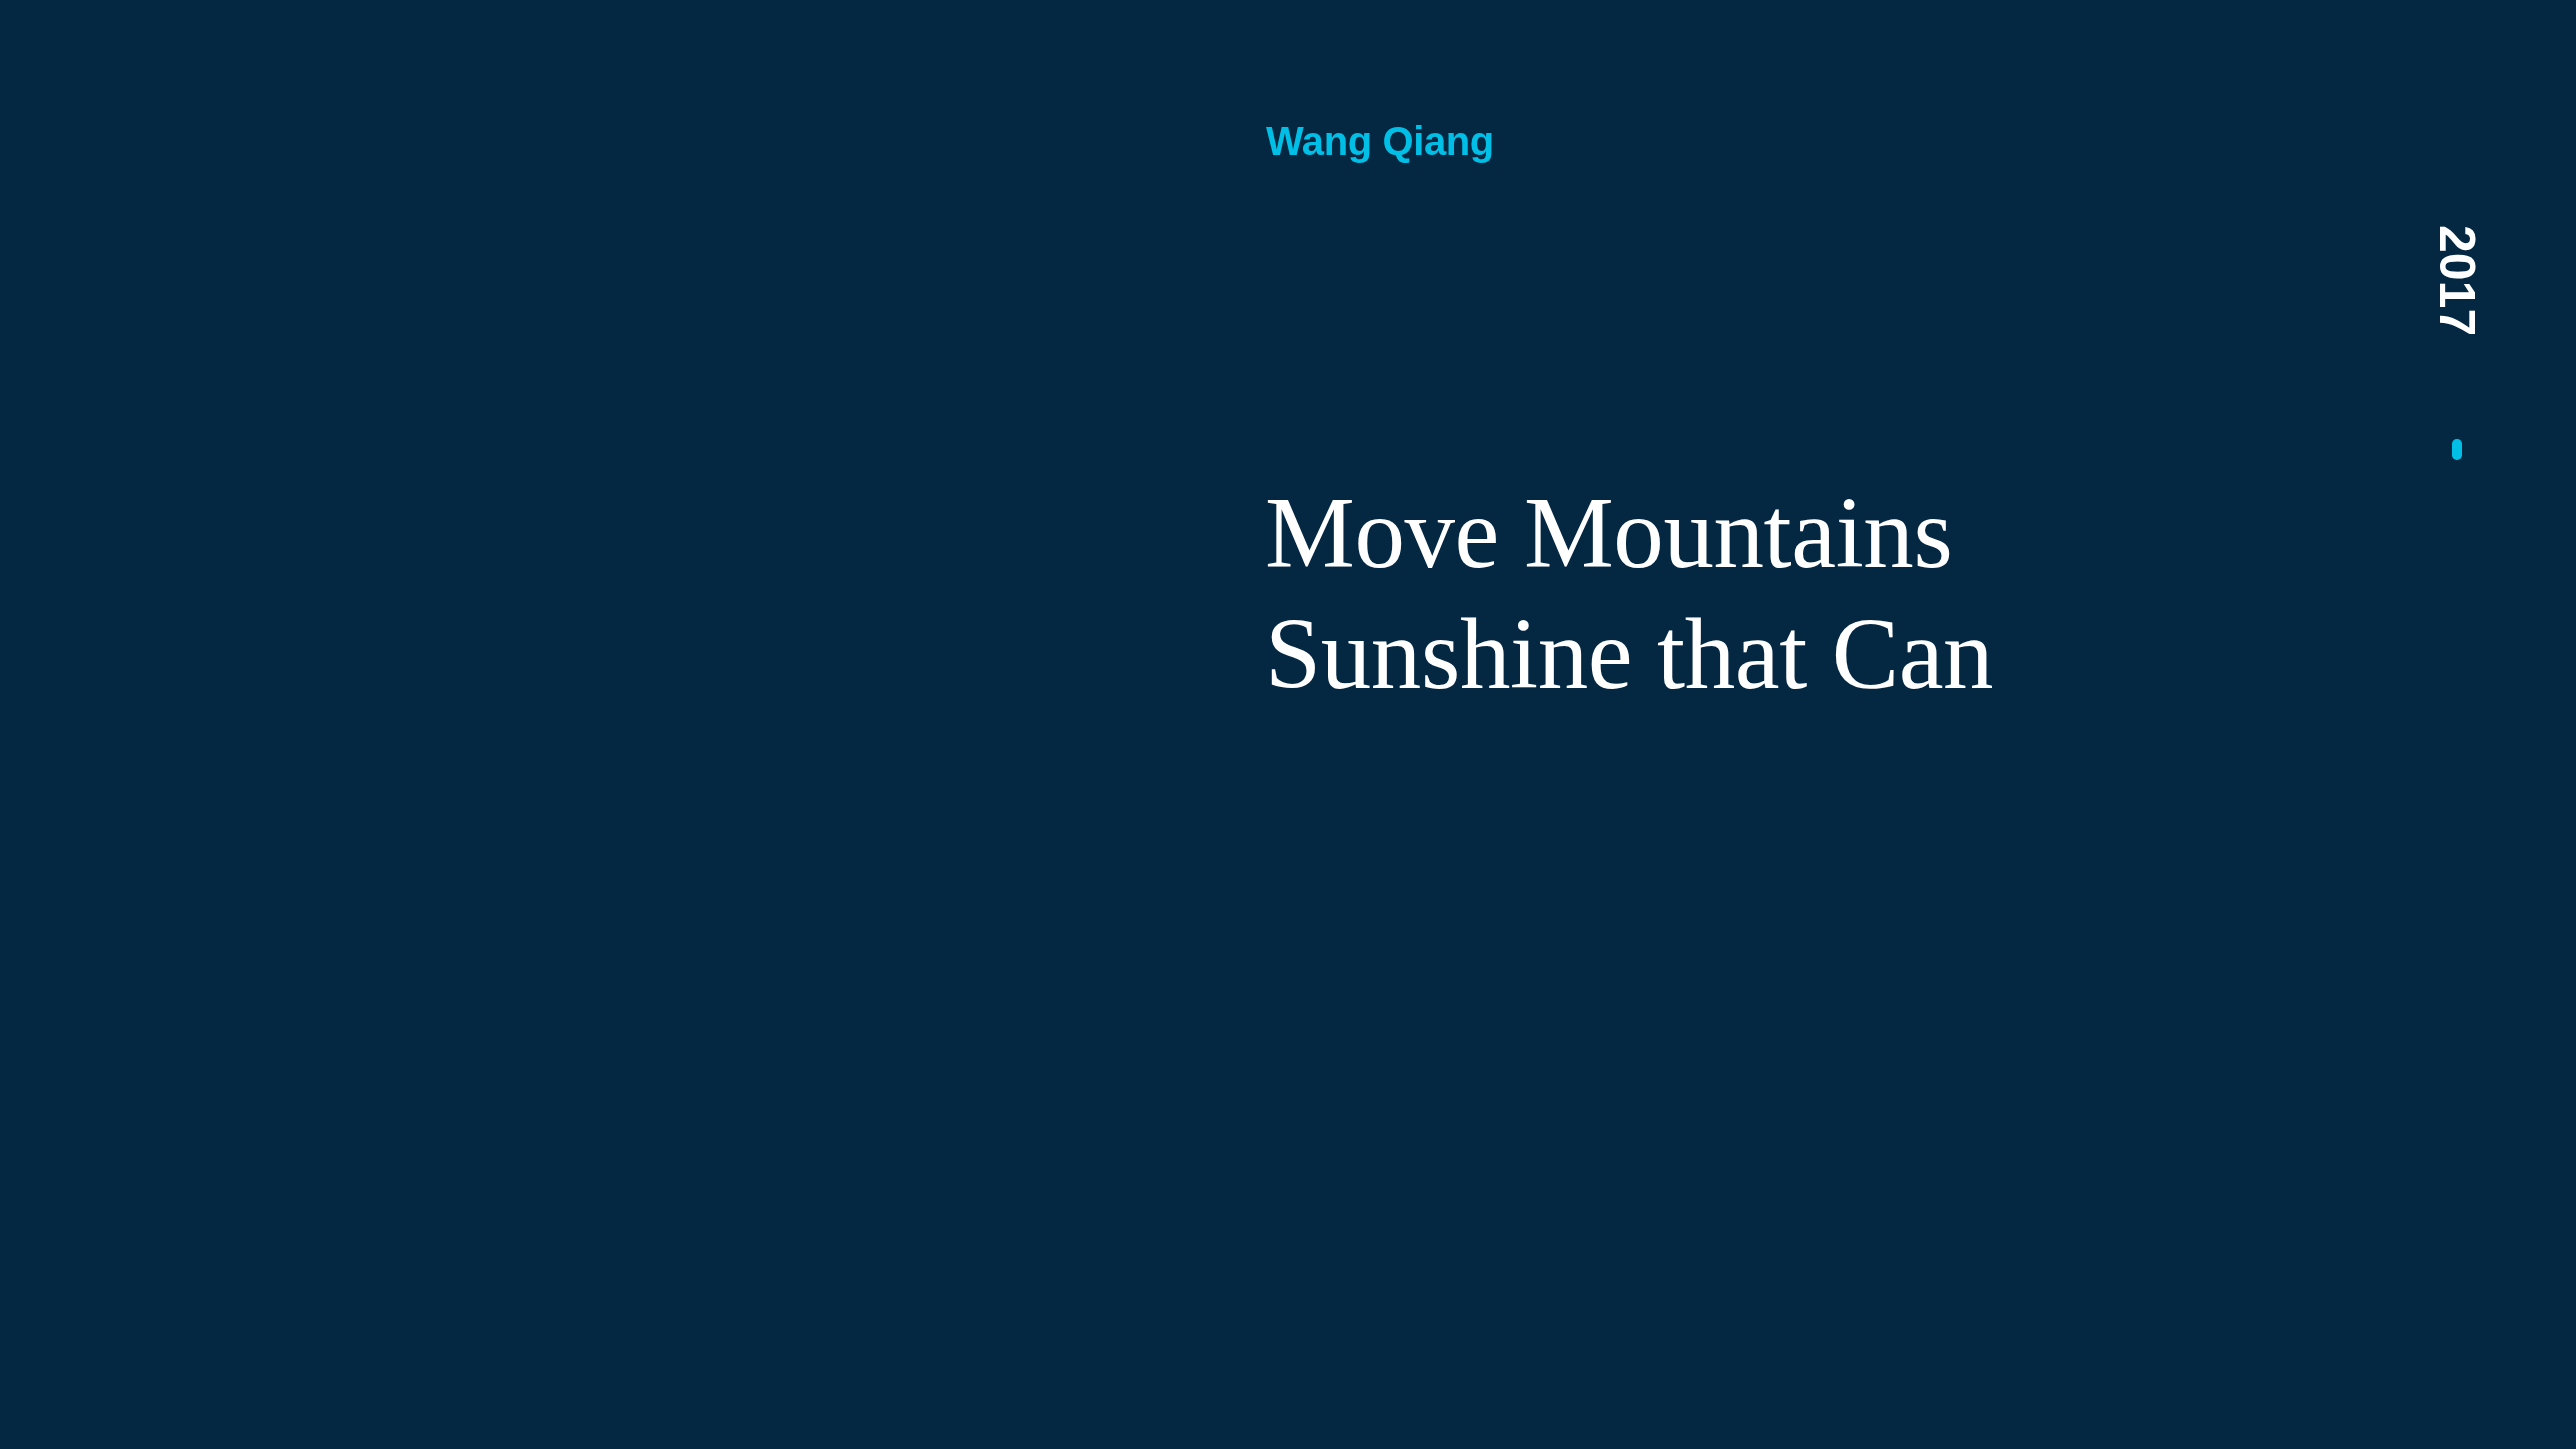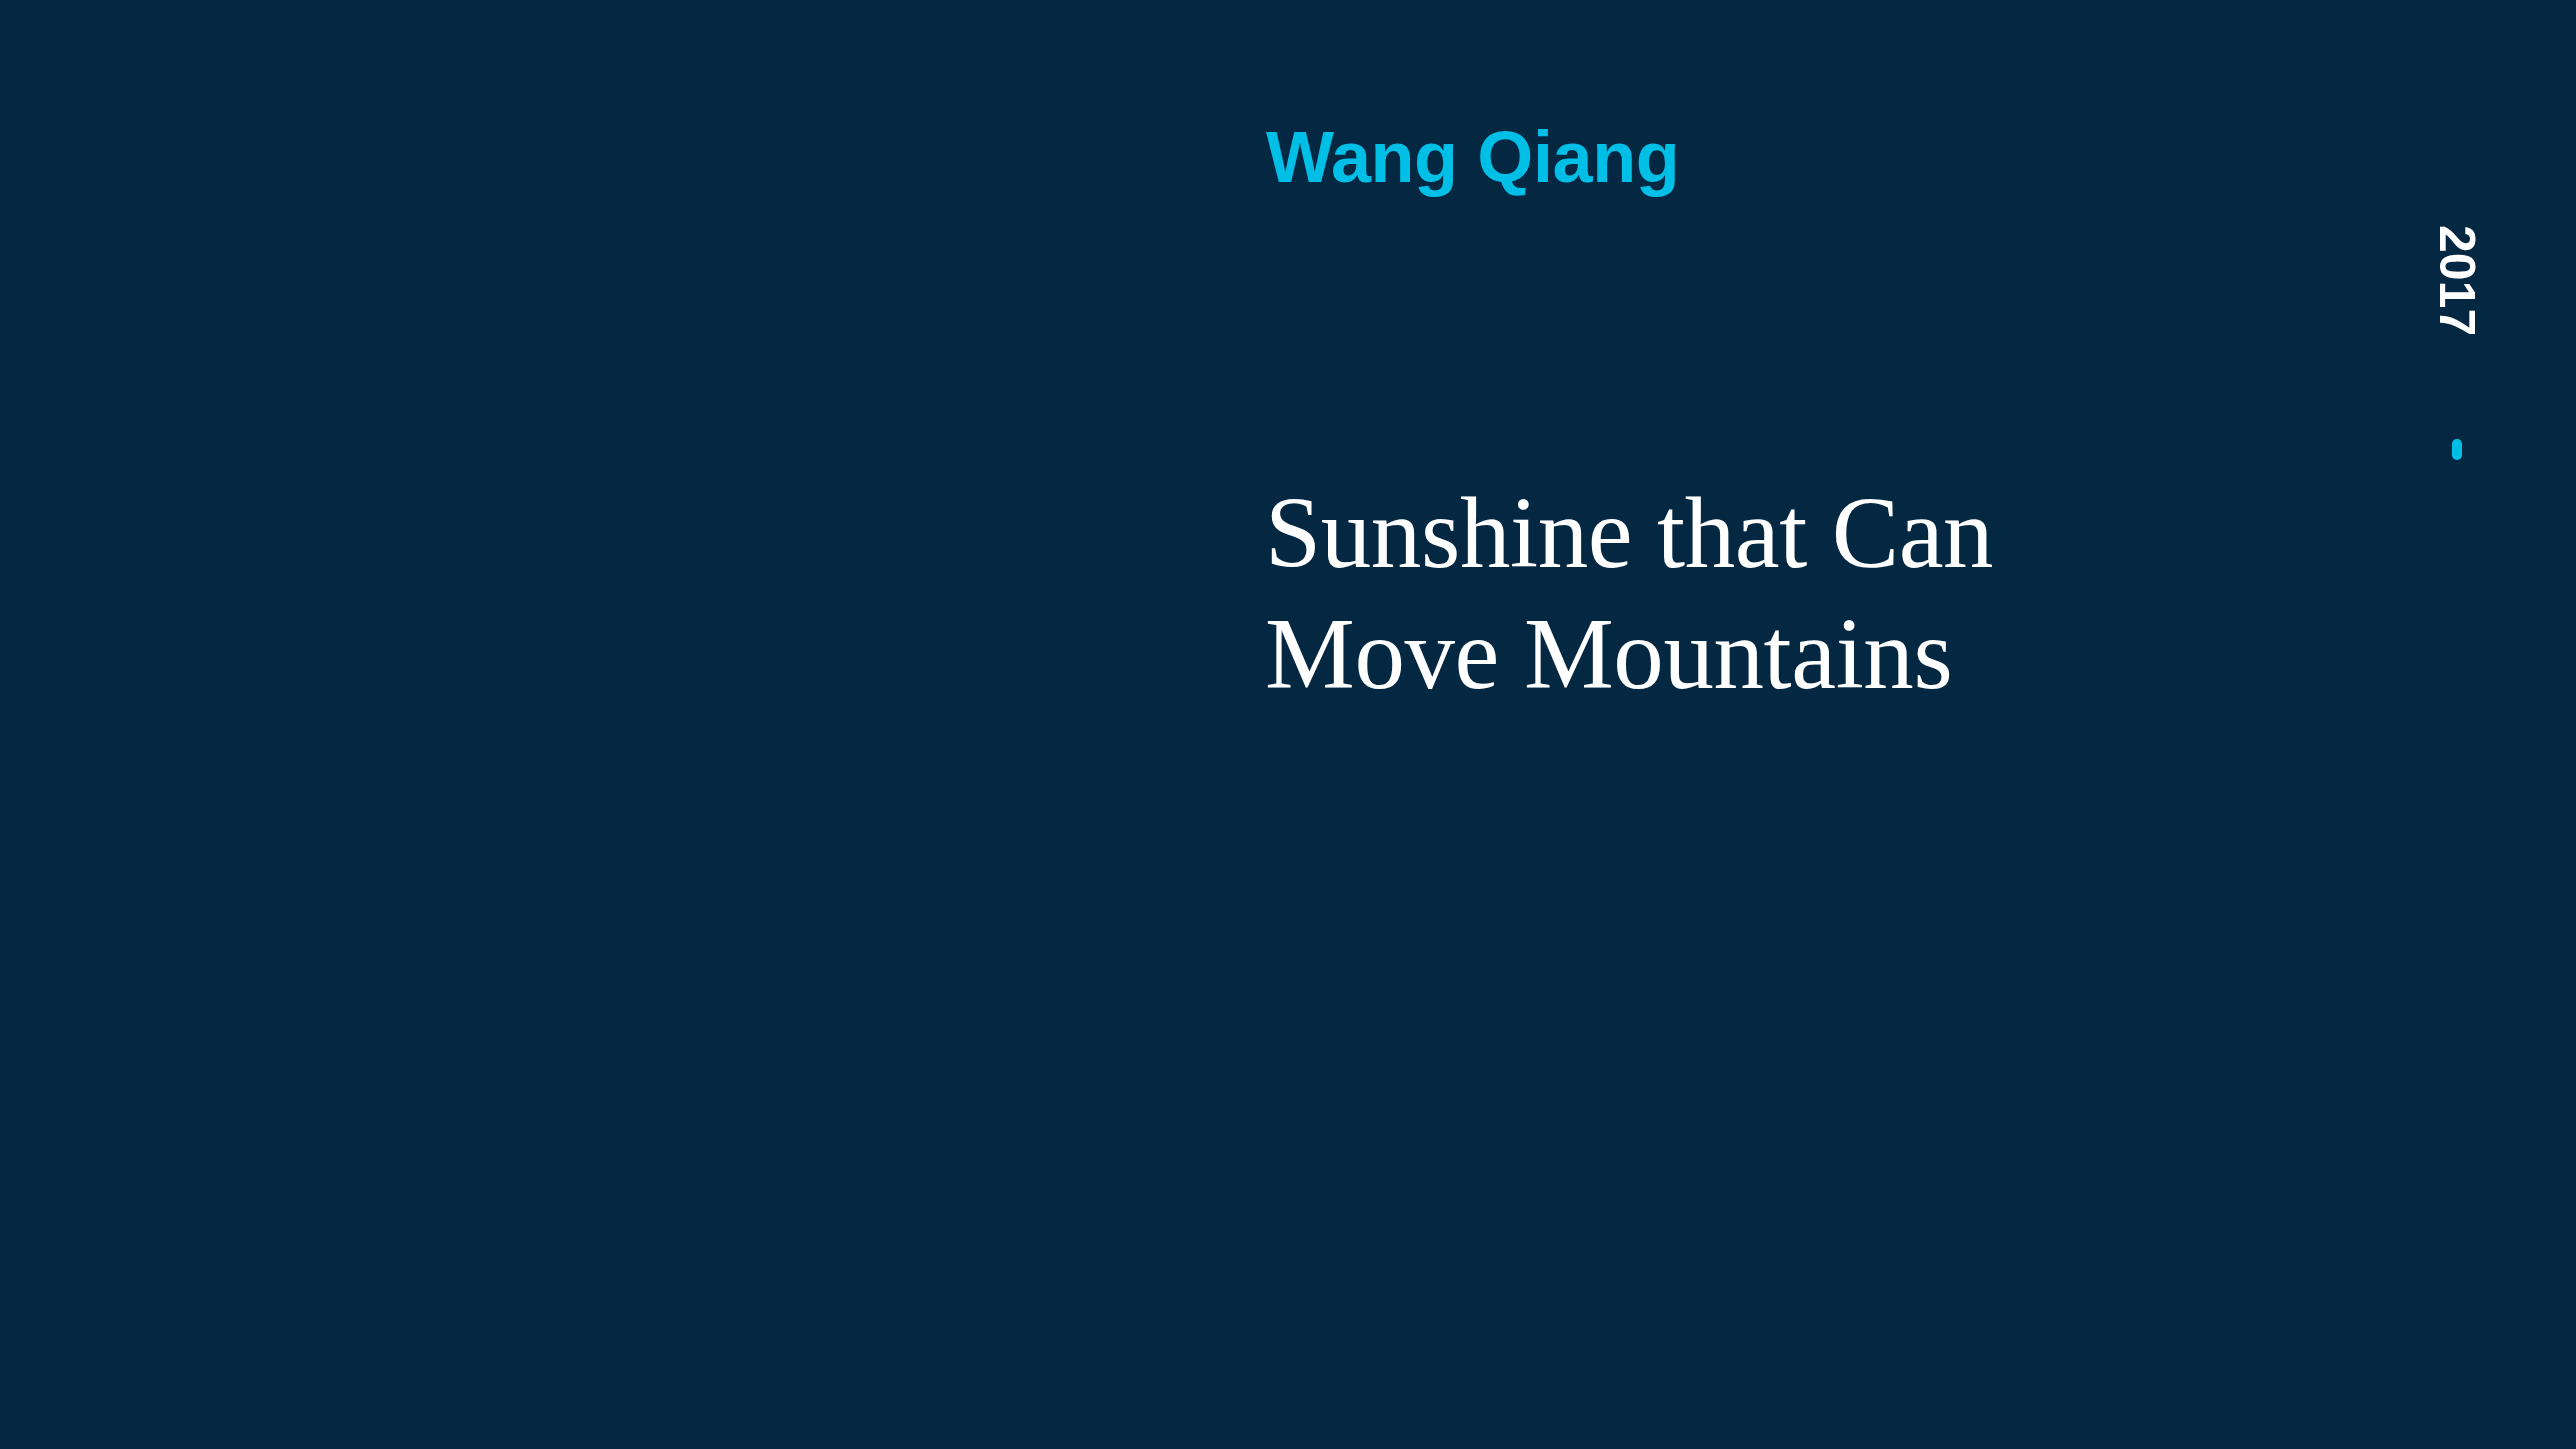--- a/index.html
+++ b/index.html
@@ -19,21 +19,21 @@
     -webkit-font-smoothing: antialiased;
   }
 
   
   .author-name {
     position: absolute;
     left: 1266px;
     top: 121px;
     font-family: "Liberation Sans", sans-serif;
     font-weight: bold;
-    font-size: 72px;
+    font-size: 40px;
     line-height: 1.0;
     letter-spacing: -0.4px;
     color: #00bfe6;
     white-space: nowrap;
   }
 
   
   .talk-title {
     position: absolute;
     left: 1265px;
@@ -84,22 +84,22 @@
   }
 </style>
 </head>
 <body>
 
 <div id="slide">
 
   <div class="author-name">Wang Qiang</div>
 
   <div class="talk-title">
+    <span class="title-line">Move Mountains</span>
     <span class="title-line">Sunshine that Can</span>
-    <span class="title-line">Move Mountains</span>
   </div>
 
   <div class="year-rail">
     <div class="year-label">2017</div>
     <div class="year-separator"></div>
   </div>
 
 </div>
 
 

